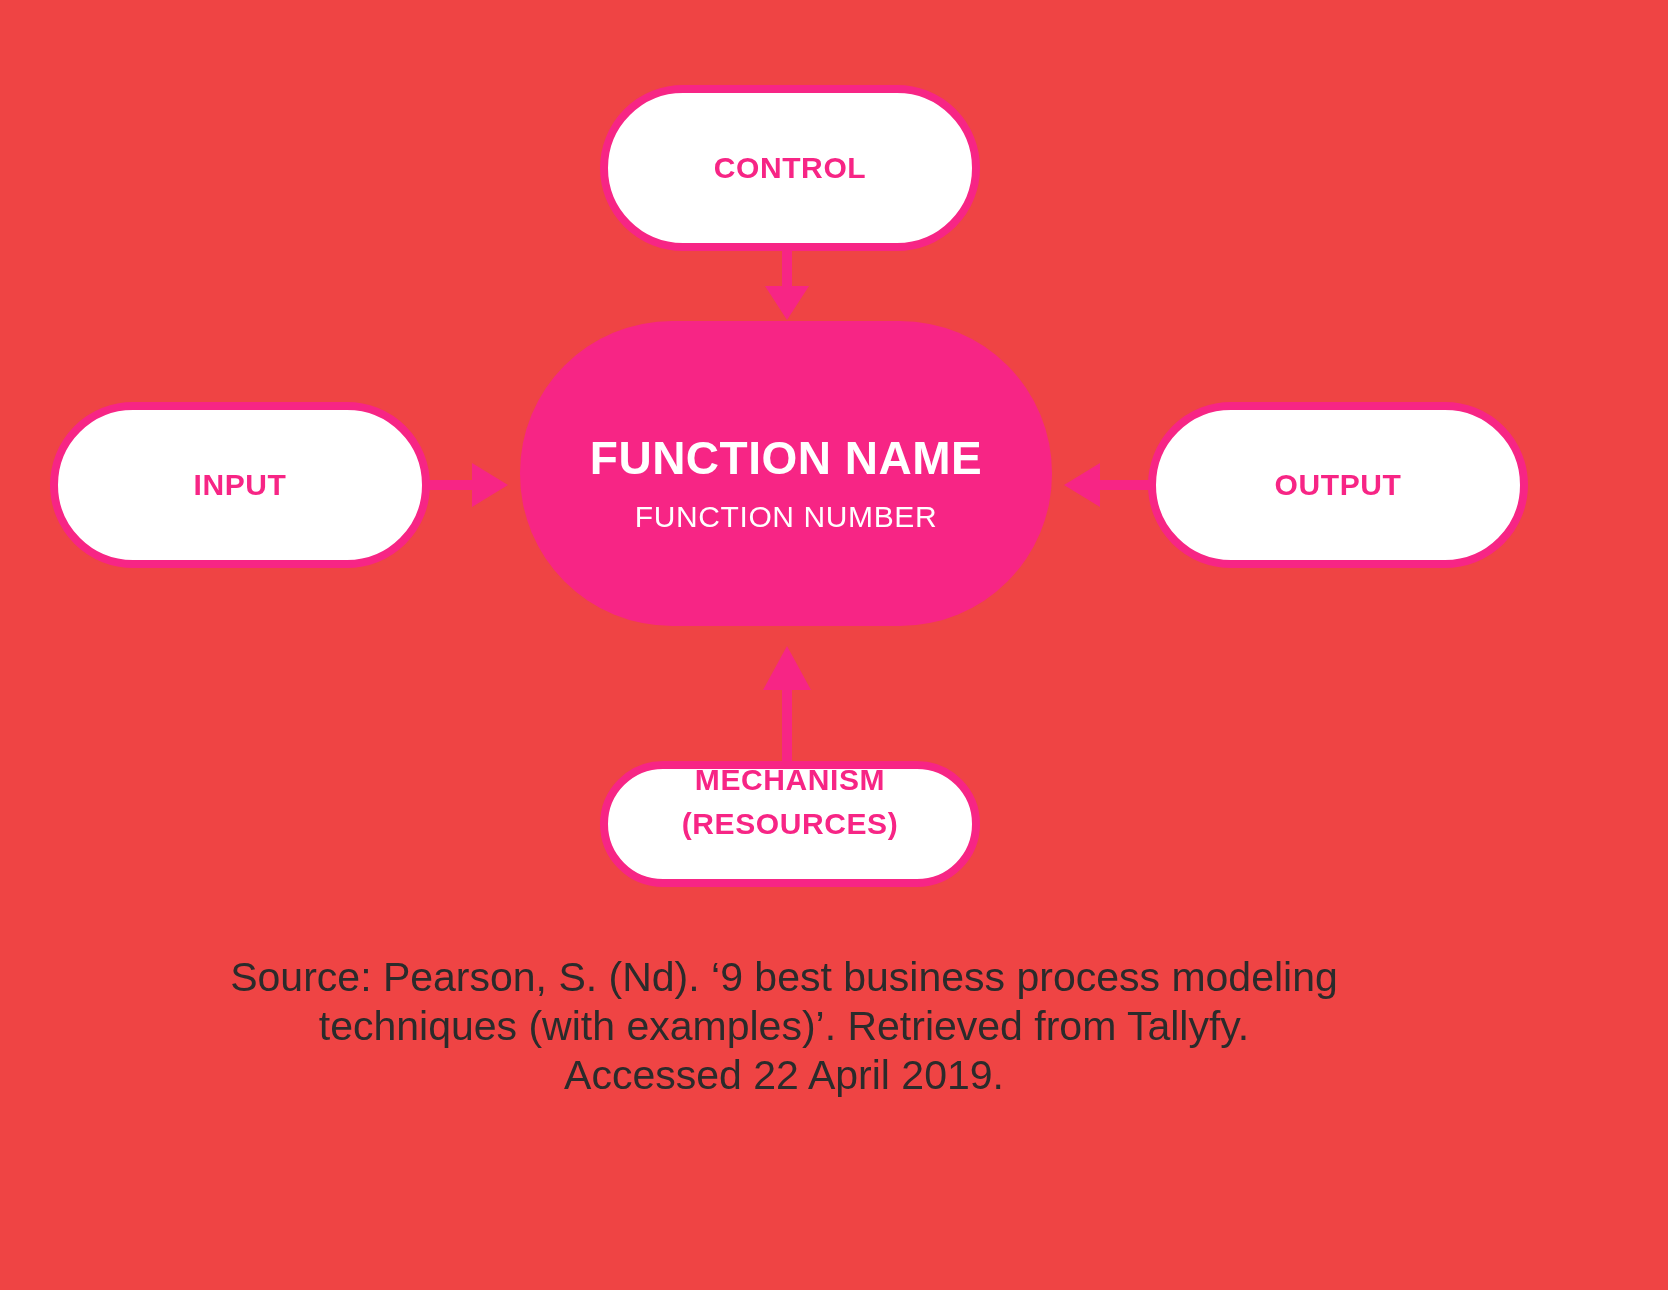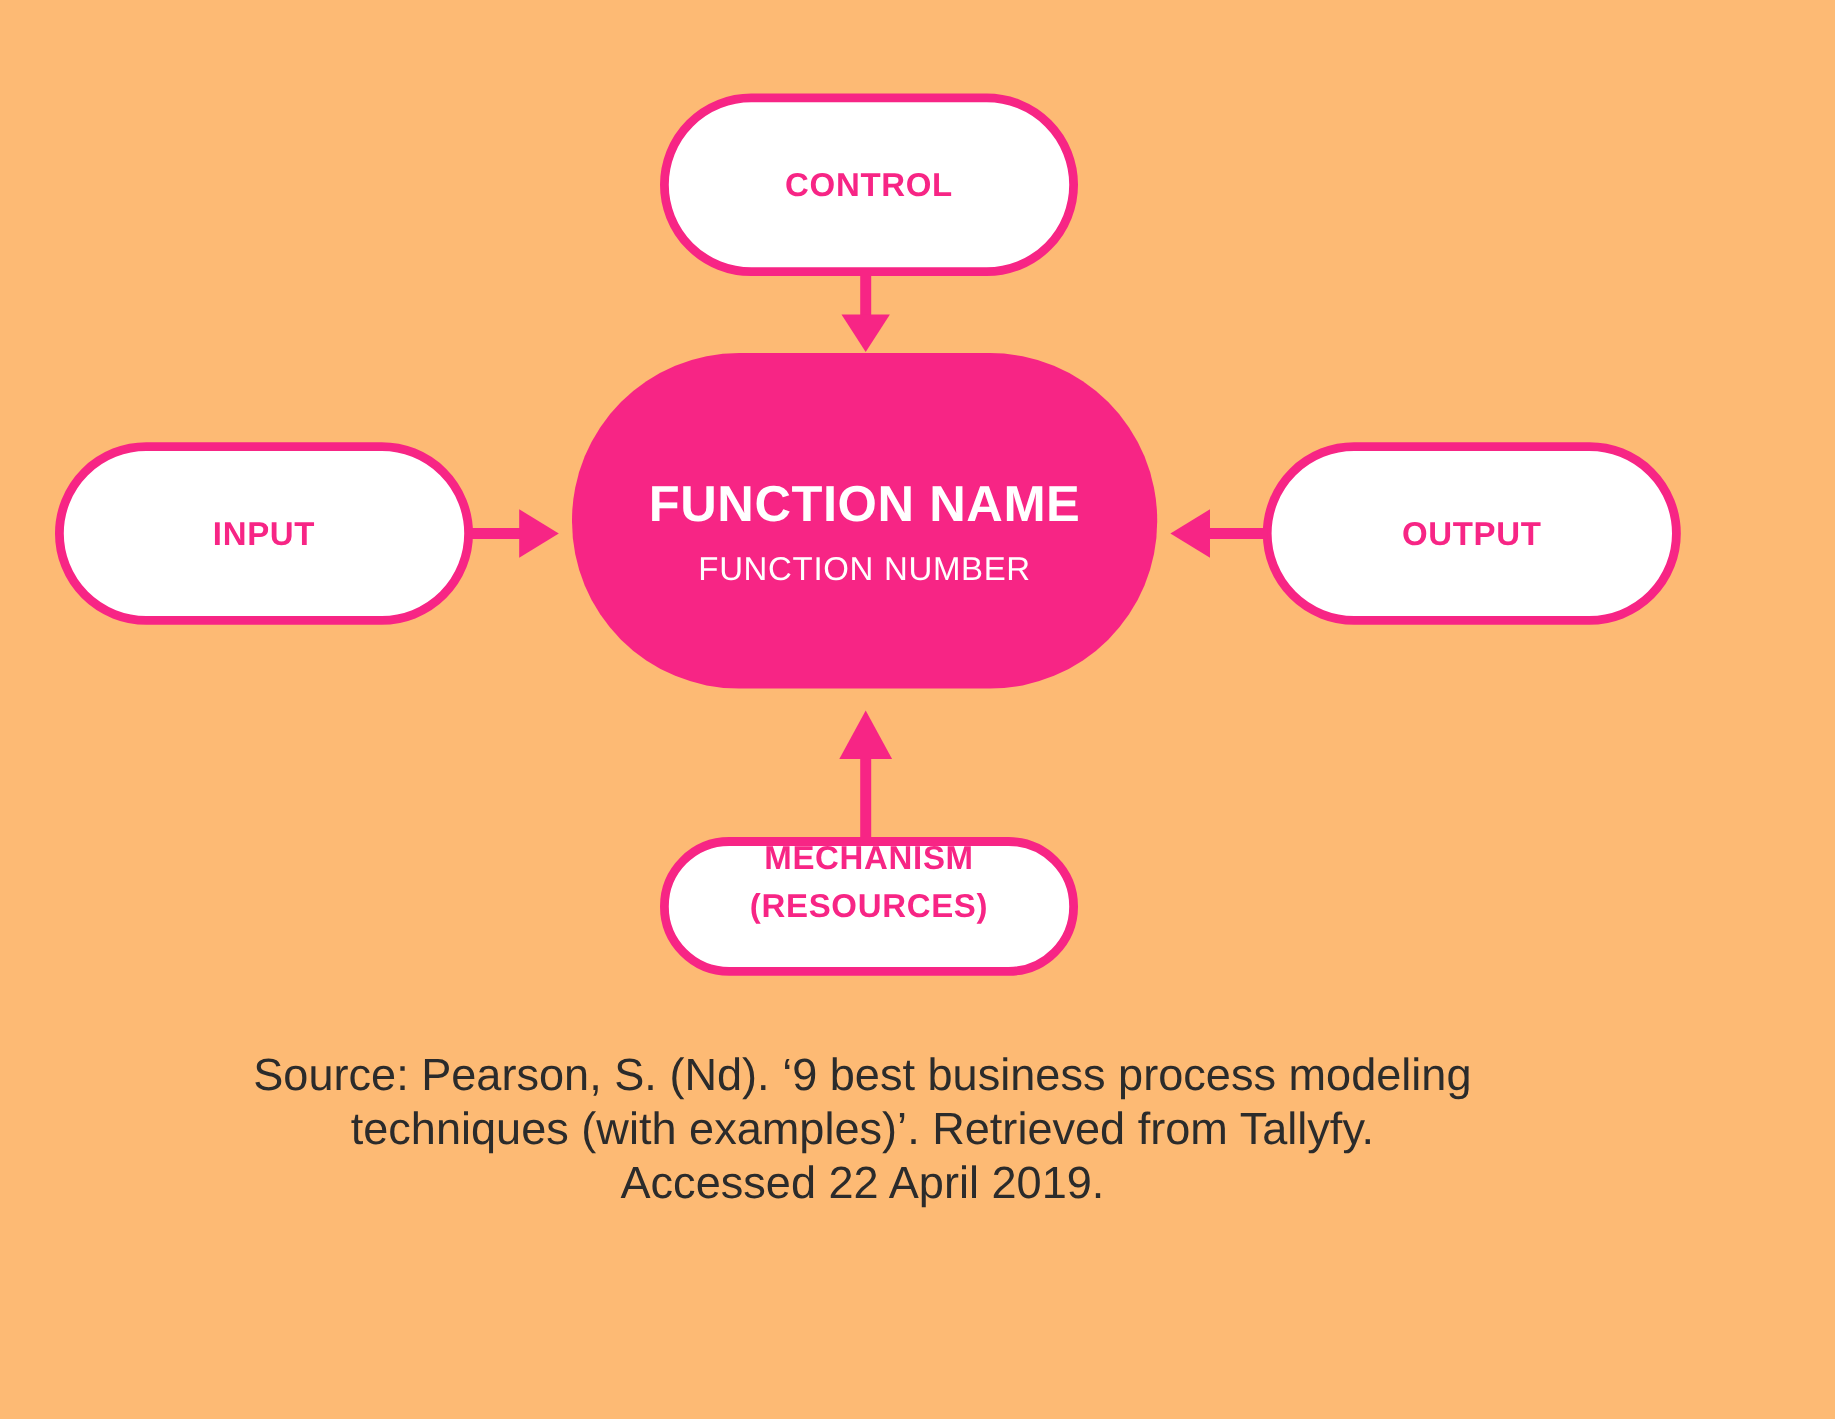--- a/index.html
+++ b/index.html
@@ -10,21 +10,21 @@
   body {
     width: 1668px;
     height: 1290px;
     font-family: "Liberation Sans", sans-serif;
     overflow: hidden;
   }
   #stage {
     position: relative;
     width: 1668px;
     height: 1290px;
-    background: #fdba74;
+    background: #ef4444;
   }
   #diagram-svg {
     position: absolute;
     left: 0;
     top: 0;
     width: 1668px;
     height: 1290px;
     display: block;
   }
   .node-label {

